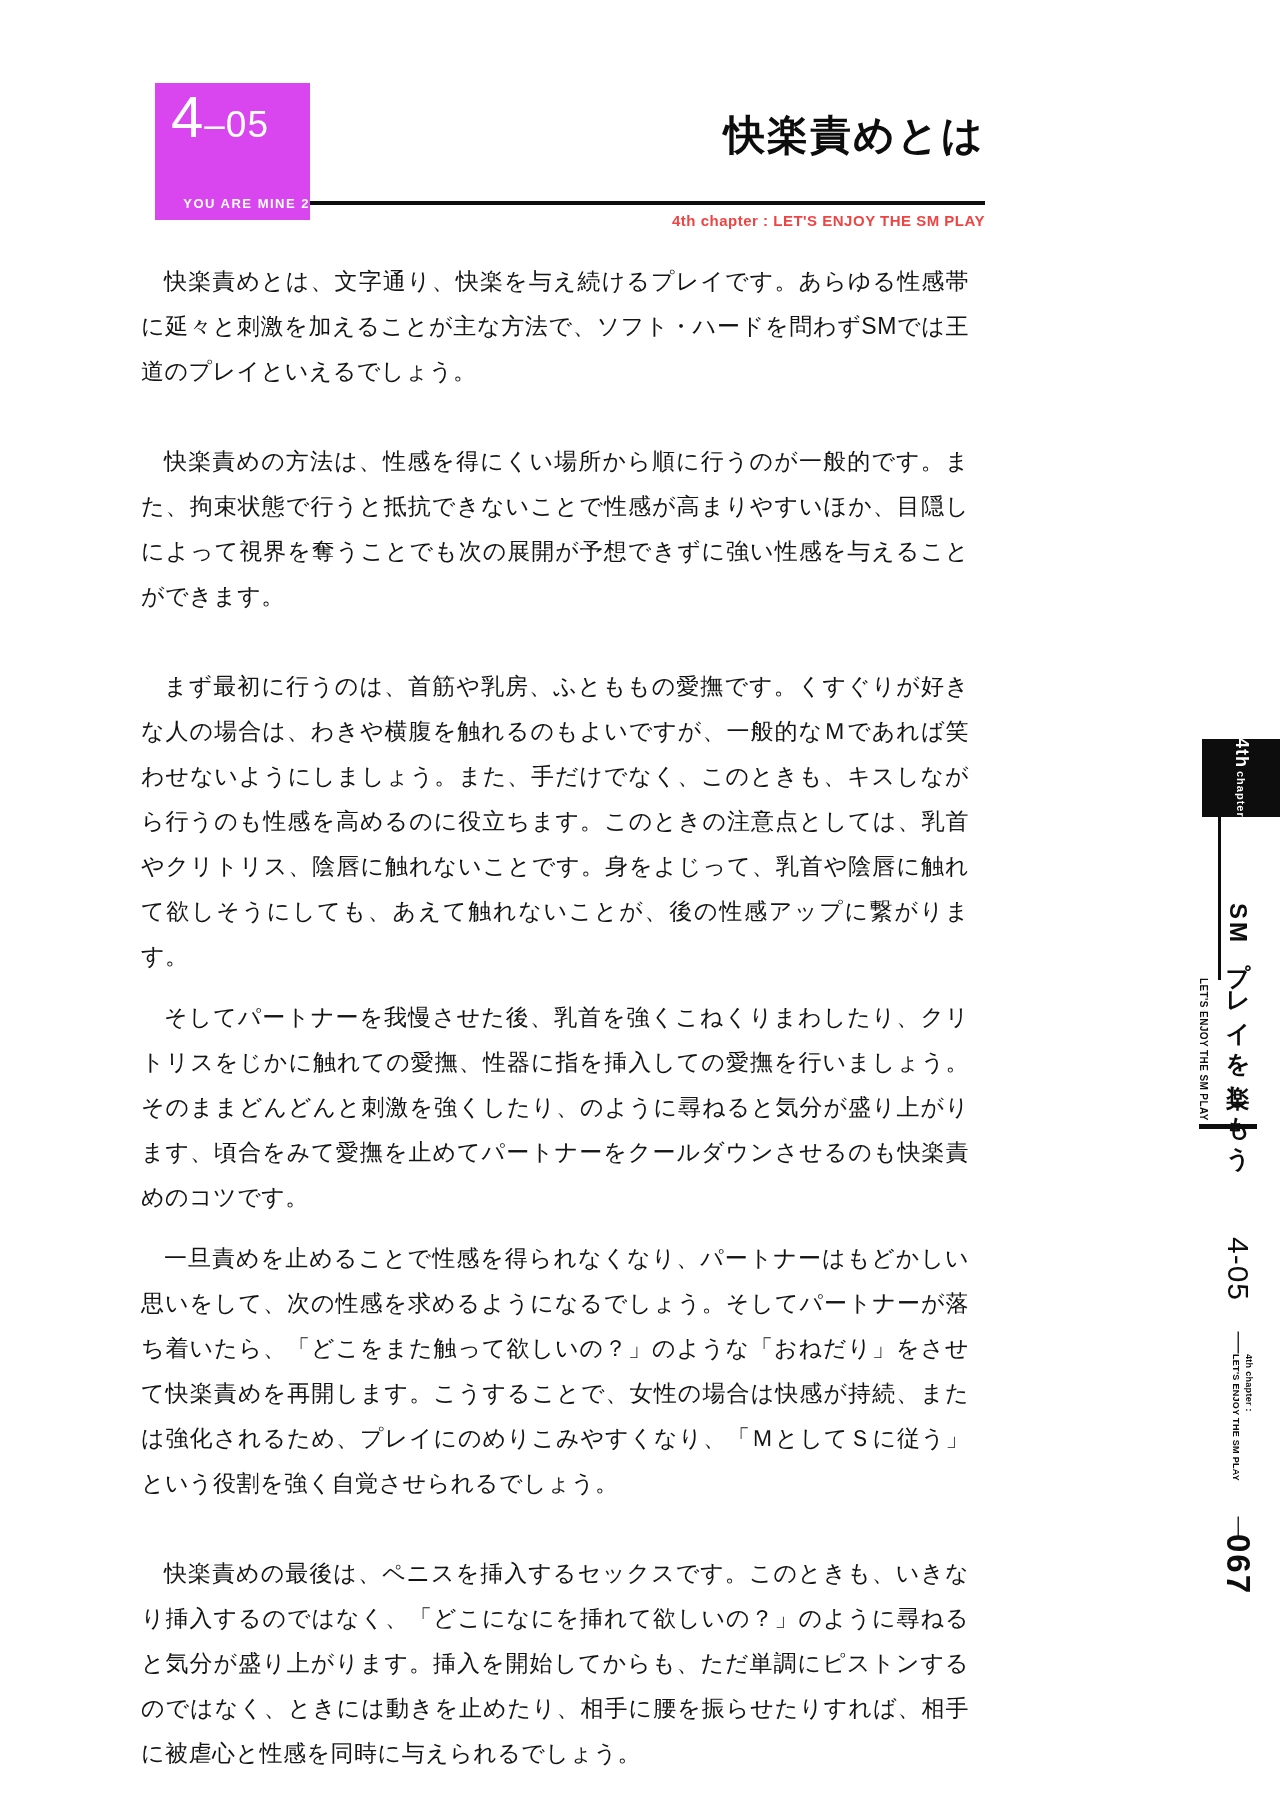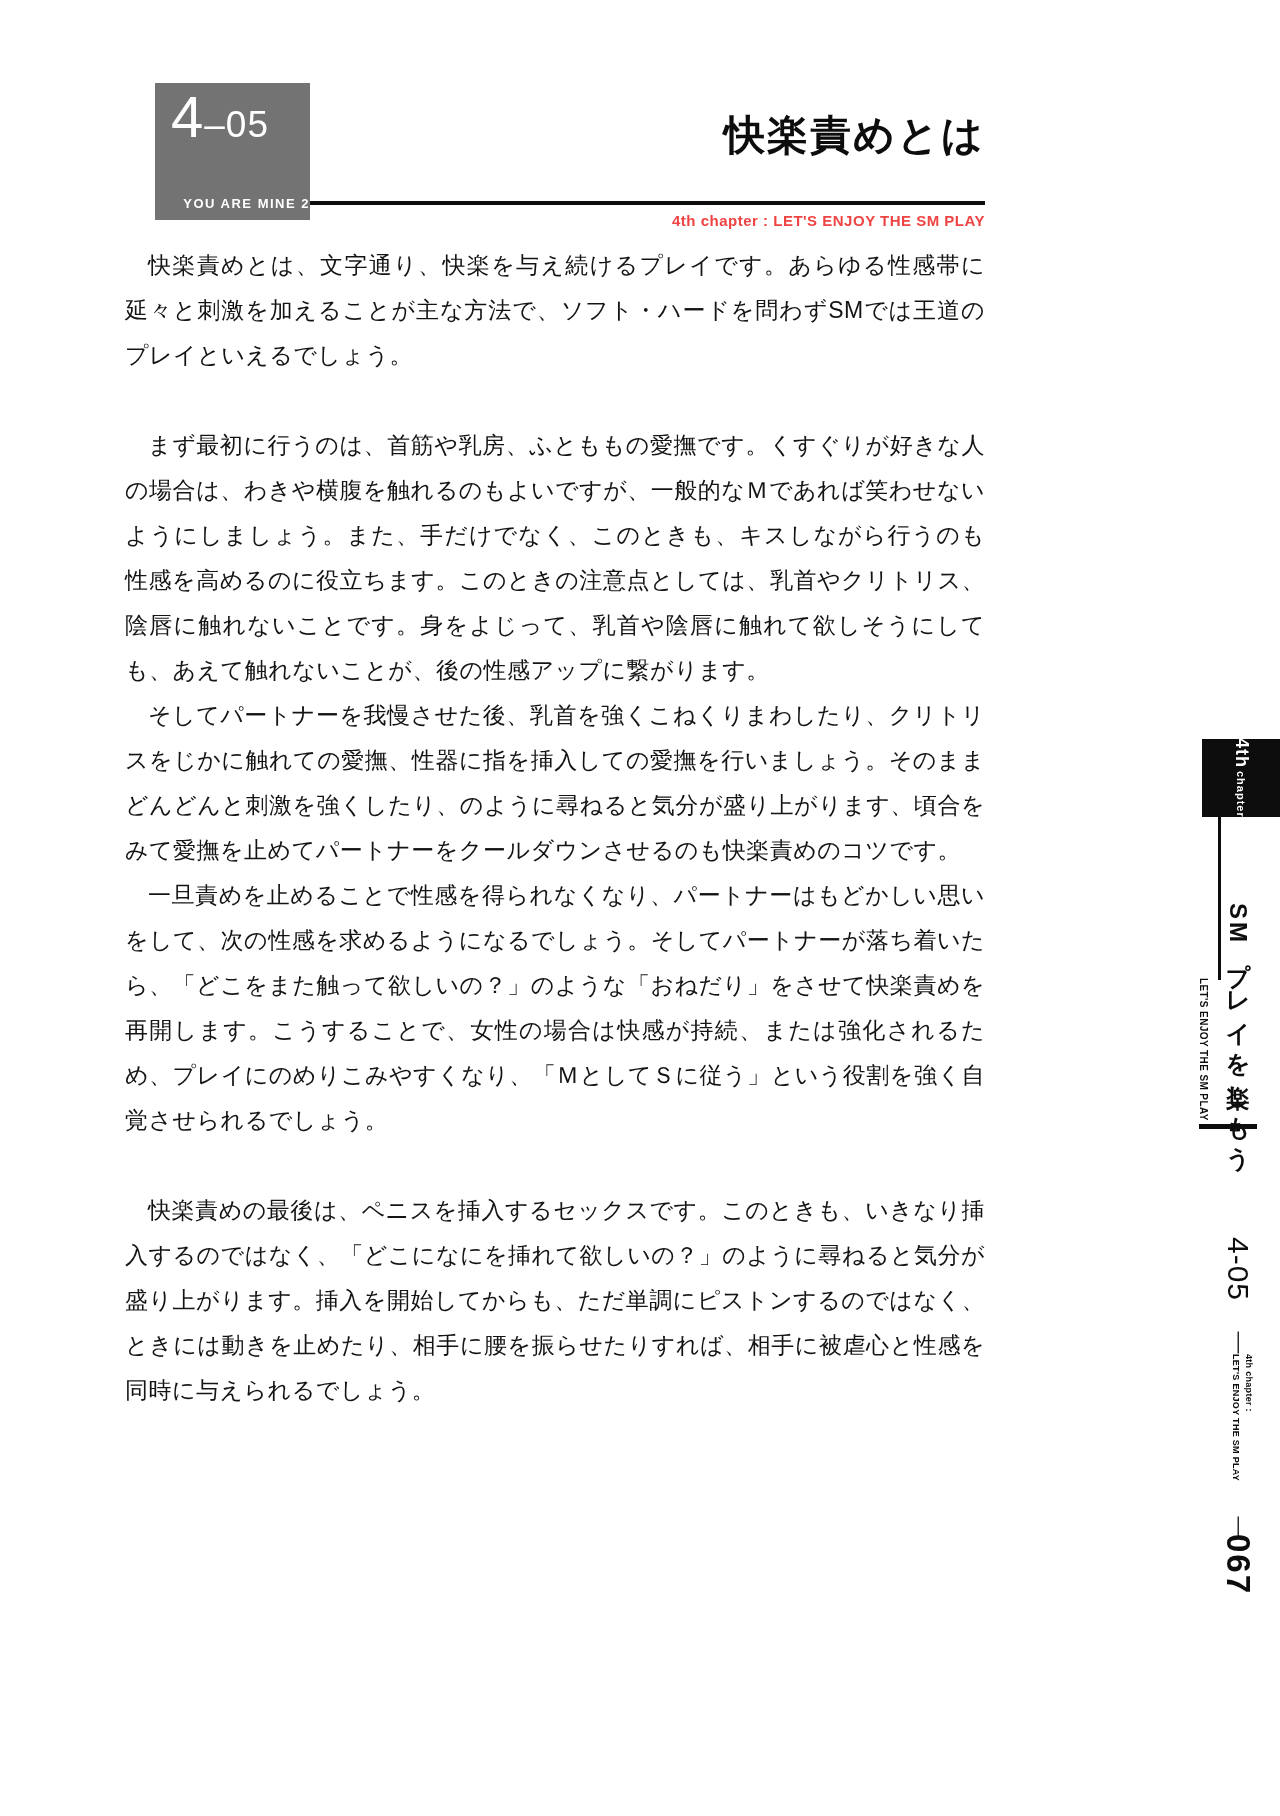--- a/index.html
+++ b/index.html
@@ -14,21 +14,21 @@
     width: 1280px; height: 1816px;
     background: #ffffff;
     color: #121212;
     overflow: hidden;
   }
 
   
   .sec-box {
     position: absolute; left: 155px; top: 83px;
     width: 155px; height: 137px;
-    background: #737373; color: #ffffff;
+    background: #d946ef; color: #ffffff;
   }
   .sec-num {
     position: absolute; left: 16px; top: 2px;
     font-weight: 500; line-height: 1.1; letter-spacing: 1px;
     white-space: nowrap;
   }
   .n-big { font-size: 58px; }
   .n-small { font-size: 37px; }
   .series {
     position: absolute; bottom: 9px; left: 0;
@@ -50,21 +50,21 @@
     font-size: 15px; font-weight: bold; letter-spacing: 0.5px;
     color: #ef4444; white-space: nowrap;
   }
 
   
   .body-text {
     position: absolute; left: 125px; top: 243px; width: 860px;
     font-size: 23px; line-height: 45px; letter-spacing: 0.5px;
     text-align: justify; color: #141414;
   }
-  .body-text p { margin: 0; text-indent: 1em; }
+  .body-text p { margin: 16px; text-indent: 1em; }
   .body-text p.gap { margin-bottom: 45px; }
 
   
   .chapter-tab {
     position: absolute; left: 1202px; top: 739px;
     width: 78px; height: 78px;
     background: #0d0d0d; color: #ffffff;
     writing-mode: vertical-rl; text-orientation: mixed;
     display: flex; justify-content: center; align-items: center;
     gap: 3px;
@@ -122,20 +122,21 @@
     </div>
     <div class="series">YOU ARE MINE 2</div>
   </div>
 
   <h1 class="page-title">快楽責めとは</h1>
   <div class="hrule"></div>
   <div class="chapter-line">4th chapter : LET'S ENJOY THE SM PLAY</div>
 
   <main class="body-text">
     <p class="gap">快楽責めとは、文字通り、快楽を与え続けるプレイです。あらゆる性感帯に延々と刺激を加えることが主な方法で、ソフト・ハードを問わずSMでは王道のプレイといえるでしょう。</p>
+    <p class="gap">快楽責めの方法は、性感を得にくい場所から順に行うのが一般的です。また、拘束状態で行うと抵抗できないことで性感が高まりやすいほか、目隠しによって視界を奪うことでも次の展開が予想できずに強い性感を与えることができます。</p>
     <p>まず最初に行うのは、首筋や乳房、ふとももの愛撫です。くすぐりが好きな人の場合は、わきや横腹を触れるのもよいですが、一般的なＭであれば笑わせないようにしましょう。また、手だけでなく、このときも、キスしながら行うのも性感を高めるのに役立ちます。このときの注意点としては、乳首やクリトリス、陰唇に触れないことです。身をよじって、乳首や陰唇に触れて欲しそうにしても、あえて触れないことが、後の性感アップに繋がります。</p>
     <p>そしてパートナーを我慢させた後、乳首を強くこねくりまわしたり、クリトリスをじかに触れての愛撫、性器に指を挿入しての愛撫を行いましょう。そのままどんどんと刺激を強くしたり、のように尋ねると気分が盛り上がります、頃合をみて愛撫を止めてパートナーをクールダウンさせるのも快楽責めのコツです。</p>
     <p class="gap">一旦責めを止めることで性感を得られなくなり、パートナーはもどかしい思いをして、次の性感を求めるようになるでしょう。そしてパートナーが落ち着いたら、「どこをまた触って欲しいの？」のような「おねだり」をさせて快楽責めを再開します。こうすることで、女性の場合は快感が持続、または強化されるため、プレイにのめりこみやすくなり、「ＭとしてＳに従う」という役割を強く自覚させられるでしょう。</p>
     <p>快楽責めの最後は、ペニスを挿入するセックスです。このときも、いきなり挿入するのではなく、「どこになにを挿れて欲しいの？」のように尋ねると気分が盛り上がります。挿入を開始してからも、ただ単調にピストンするのではなく、ときには動きを止めたり、相手に腰を振らせたりすれば、相手に被虐心と性感を同時に与えられるでしょう。</p>
   </main>
 
   <div class="chapter-tab">
     <div class="tab-line1">4th</div>
     <div class="tab-line2">chapter</div>
   </div>

